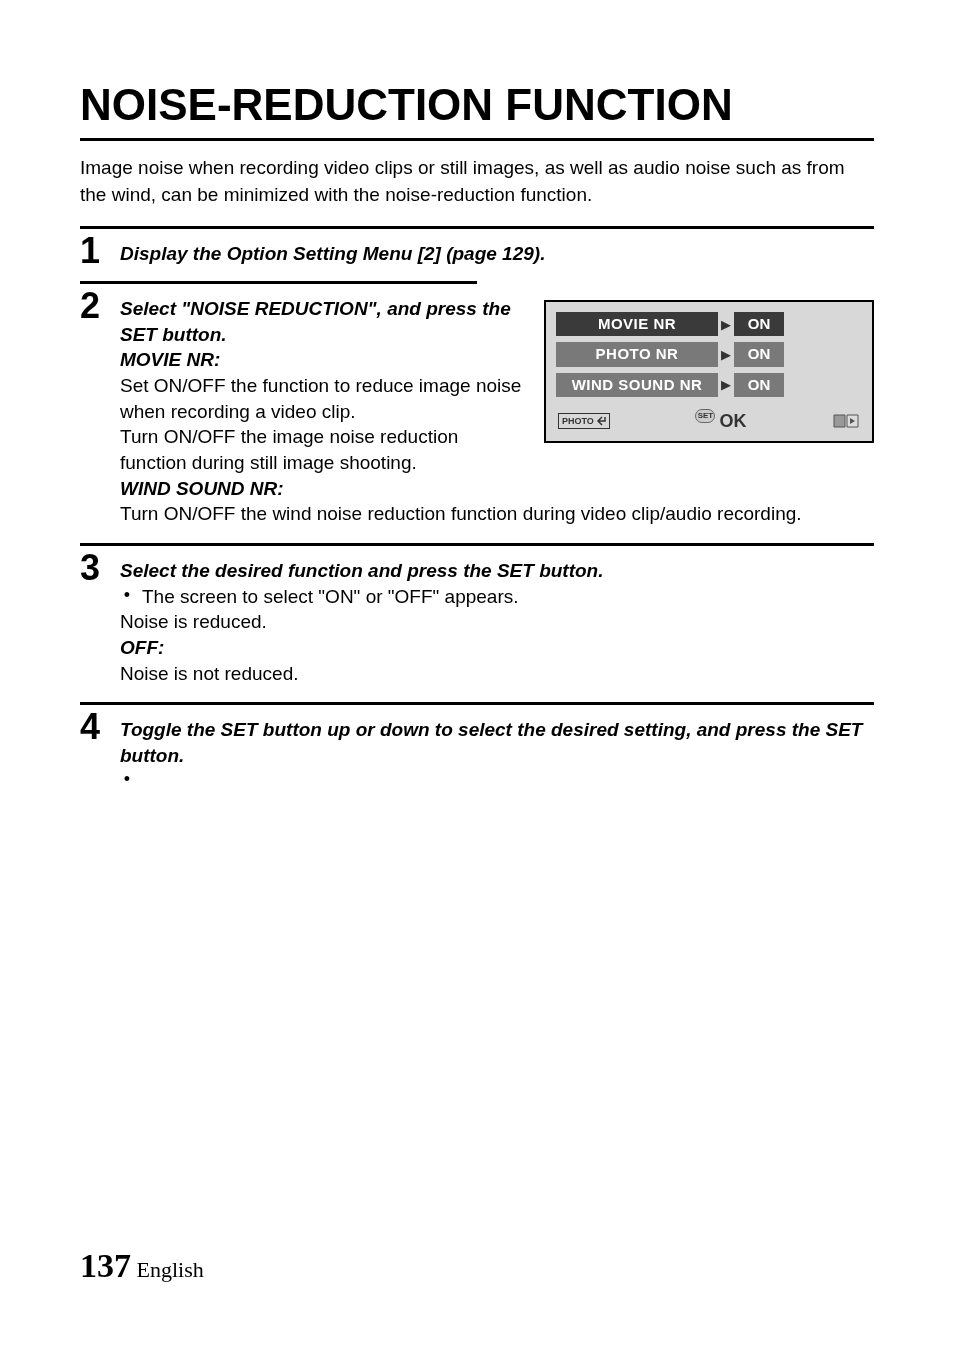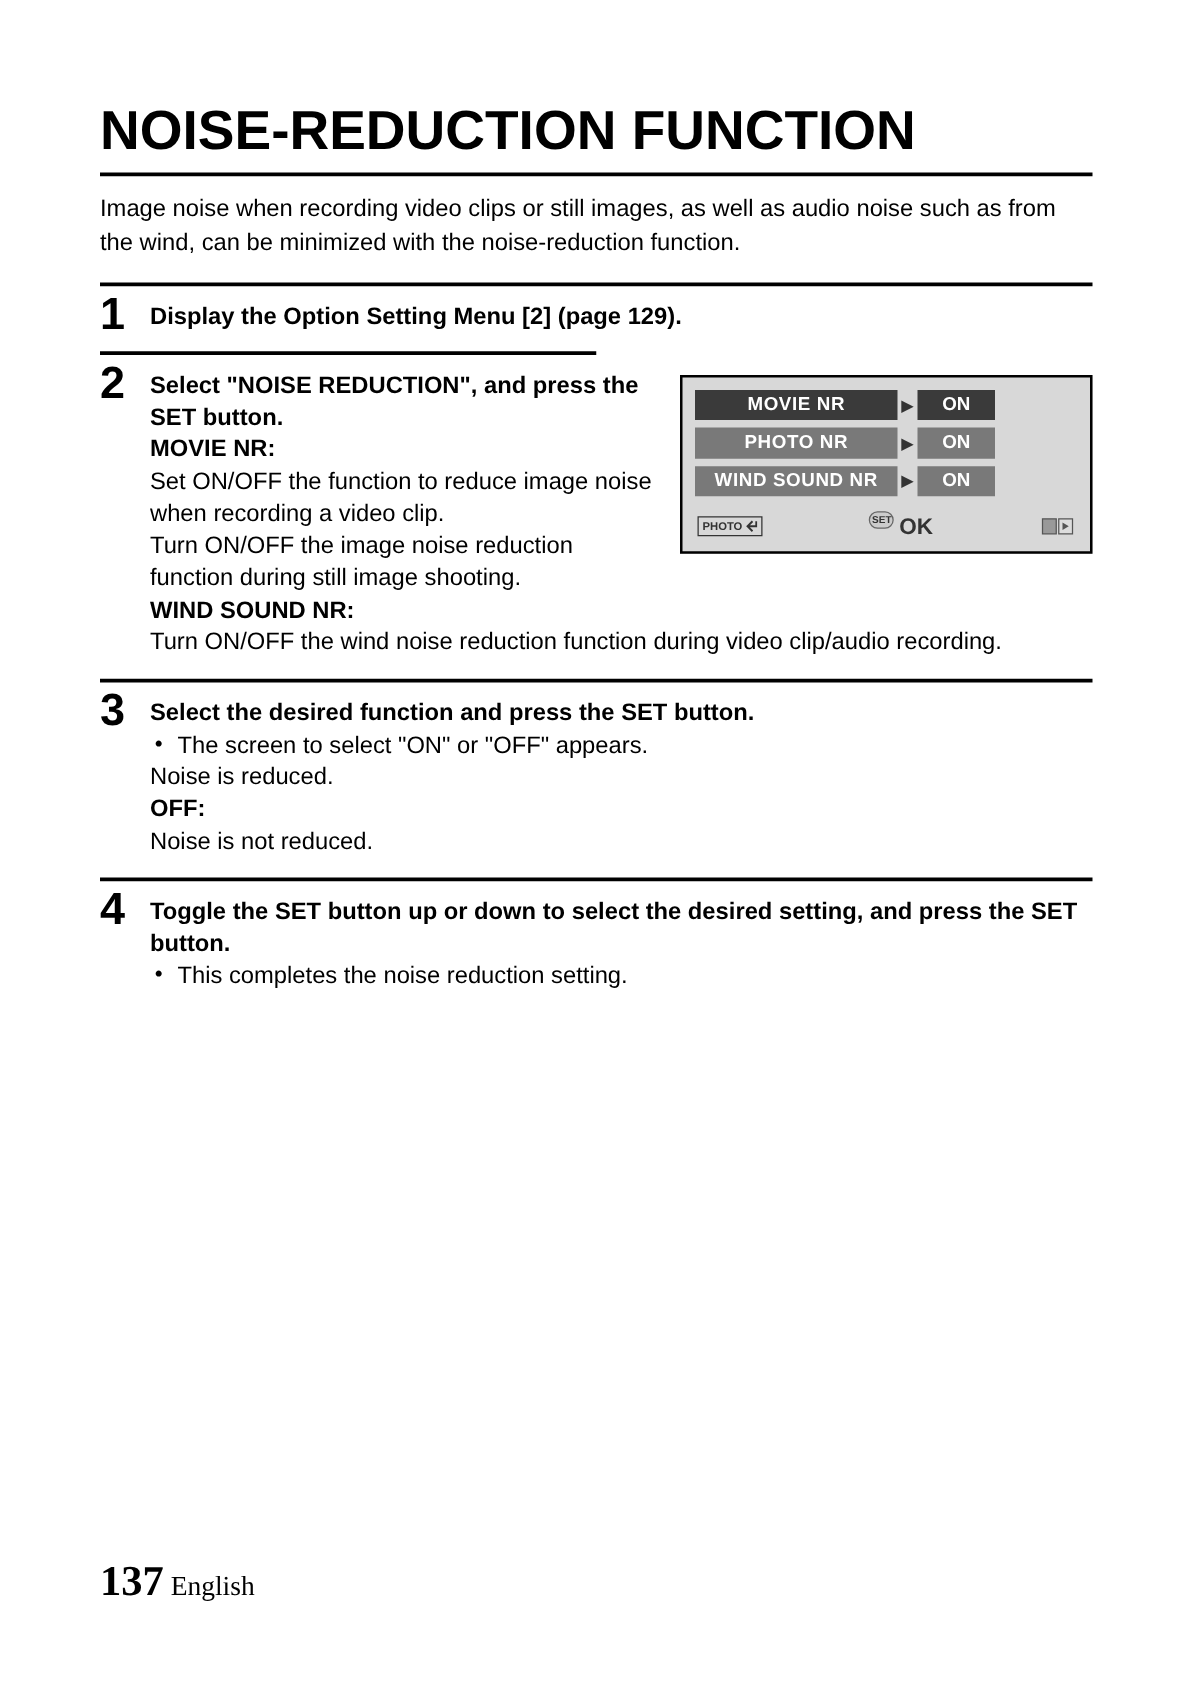--- a/index.html
+++ b/index.html
@@ -30,21 +30,21 @@
       line-height: 1;
       margin-top: 0;
     }
     .step-body {
       flex: 1;
       font-size: 19px;
       line-height: 1.35;
       padding-top: 8px;
     }
     .half-rule { border: none; border-top: 3px solid #000; width: 50%; margin: 12px 0 4px 0; }
-    .bold { font-weight: bold; }
+    .bold { font-weight: bold; font-style: italic; }
     .flex-2col { display: flex; gap: 20px; align-items: flex-start; }
     .col-text { flex: 1; }
     .col-img { width: 330px; flex-shrink: 0; padding-top: 4px; }
     .lcd-box {
       border: 2px solid #000;
       background: #d8d8d8;
       padding: 10px 10px 8px 10px;
       font-family: Arial, sans-serif;
     }
     .lcd-title-row { display: flex; align-items: center; gap: 6px; margin-bottom: 10px; }
@@ -57,21 +57,21 @@
     .lcd-item {
       display: flex; align-items: center; margin-bottom: 6px;
     }
     .lcd-label {
       background: #797979; color: #fff; font-weight: bold; font-size: 15px;
       padding: 2px 6px; width: 162px; text-align: center; letter-spacing: 0.5px;
     }
     .lcd-arrow { width: 16px; text-align: center; color: #333; font-size: 13px; }
     .lcd-value {
       background: #797979; color: #fff; font-weight: bold; font-size: 15px;
-      padding: 2px 8px; width: 62px; text-align: center;
+      padding: 2px 8px; width: 50px; text-align: center;
     }
     .lcd-label.sel, .lcd-value.sel { background: #3a3a3a; }
     .lcd-footer { display: flex; align-items: center; justify-content: space-between; margin-top: 12px; padding: 0 2px;}
     .menu-badge { border: 1.5px solid #333; font-size: 9px; font-weight: bold; padding: 1px 3px; display: inline-flex; align-items:center; gap:2px; color:#333;}
     .menu-badge svg { display:block;}
     .set-ok { display:flex; align-items:flex-start; gap:4px; font-weight:bold; color:#333; font-size:18px;}
     .set-ok .set-badge { width:20px; height:14px; border:1.5px solid #666; border-radius:7px; display:flex; align-items:center; justify-content:center; font-size:8px; background:#ccc;}
     .pg-icon svg { display:block; }
     .bullet-line { display: flex; align-items: flex-start; gap: 8px; }
     .bullet-dot { flex-shrink: 0; width: 14px; text-align: center; font-size: 18px; line-height: 1.3; }
@@ -174,21 +174,20 @@
 </div>
 
 <hr class="sep-before-step" style="margin-top:16px">
 <div class="step-container">
   <div class="step-row">
     <div class="step-num">4</div>
     <div class="step-body">
       <div class="bold">Toggle the SET button up or down to select the desired setting, and press the SET button.</div>
       <div class="bullet-line">
         <span class="bullet-dot">•</span>
-        <span>This completes the noise reduction setting.</span>
       </div>
     </div>
   </div>
 </div>
 
 <div class="page-footer">
   <span class="pnum">137</span>
   <span>English</span>
 </div>
 

